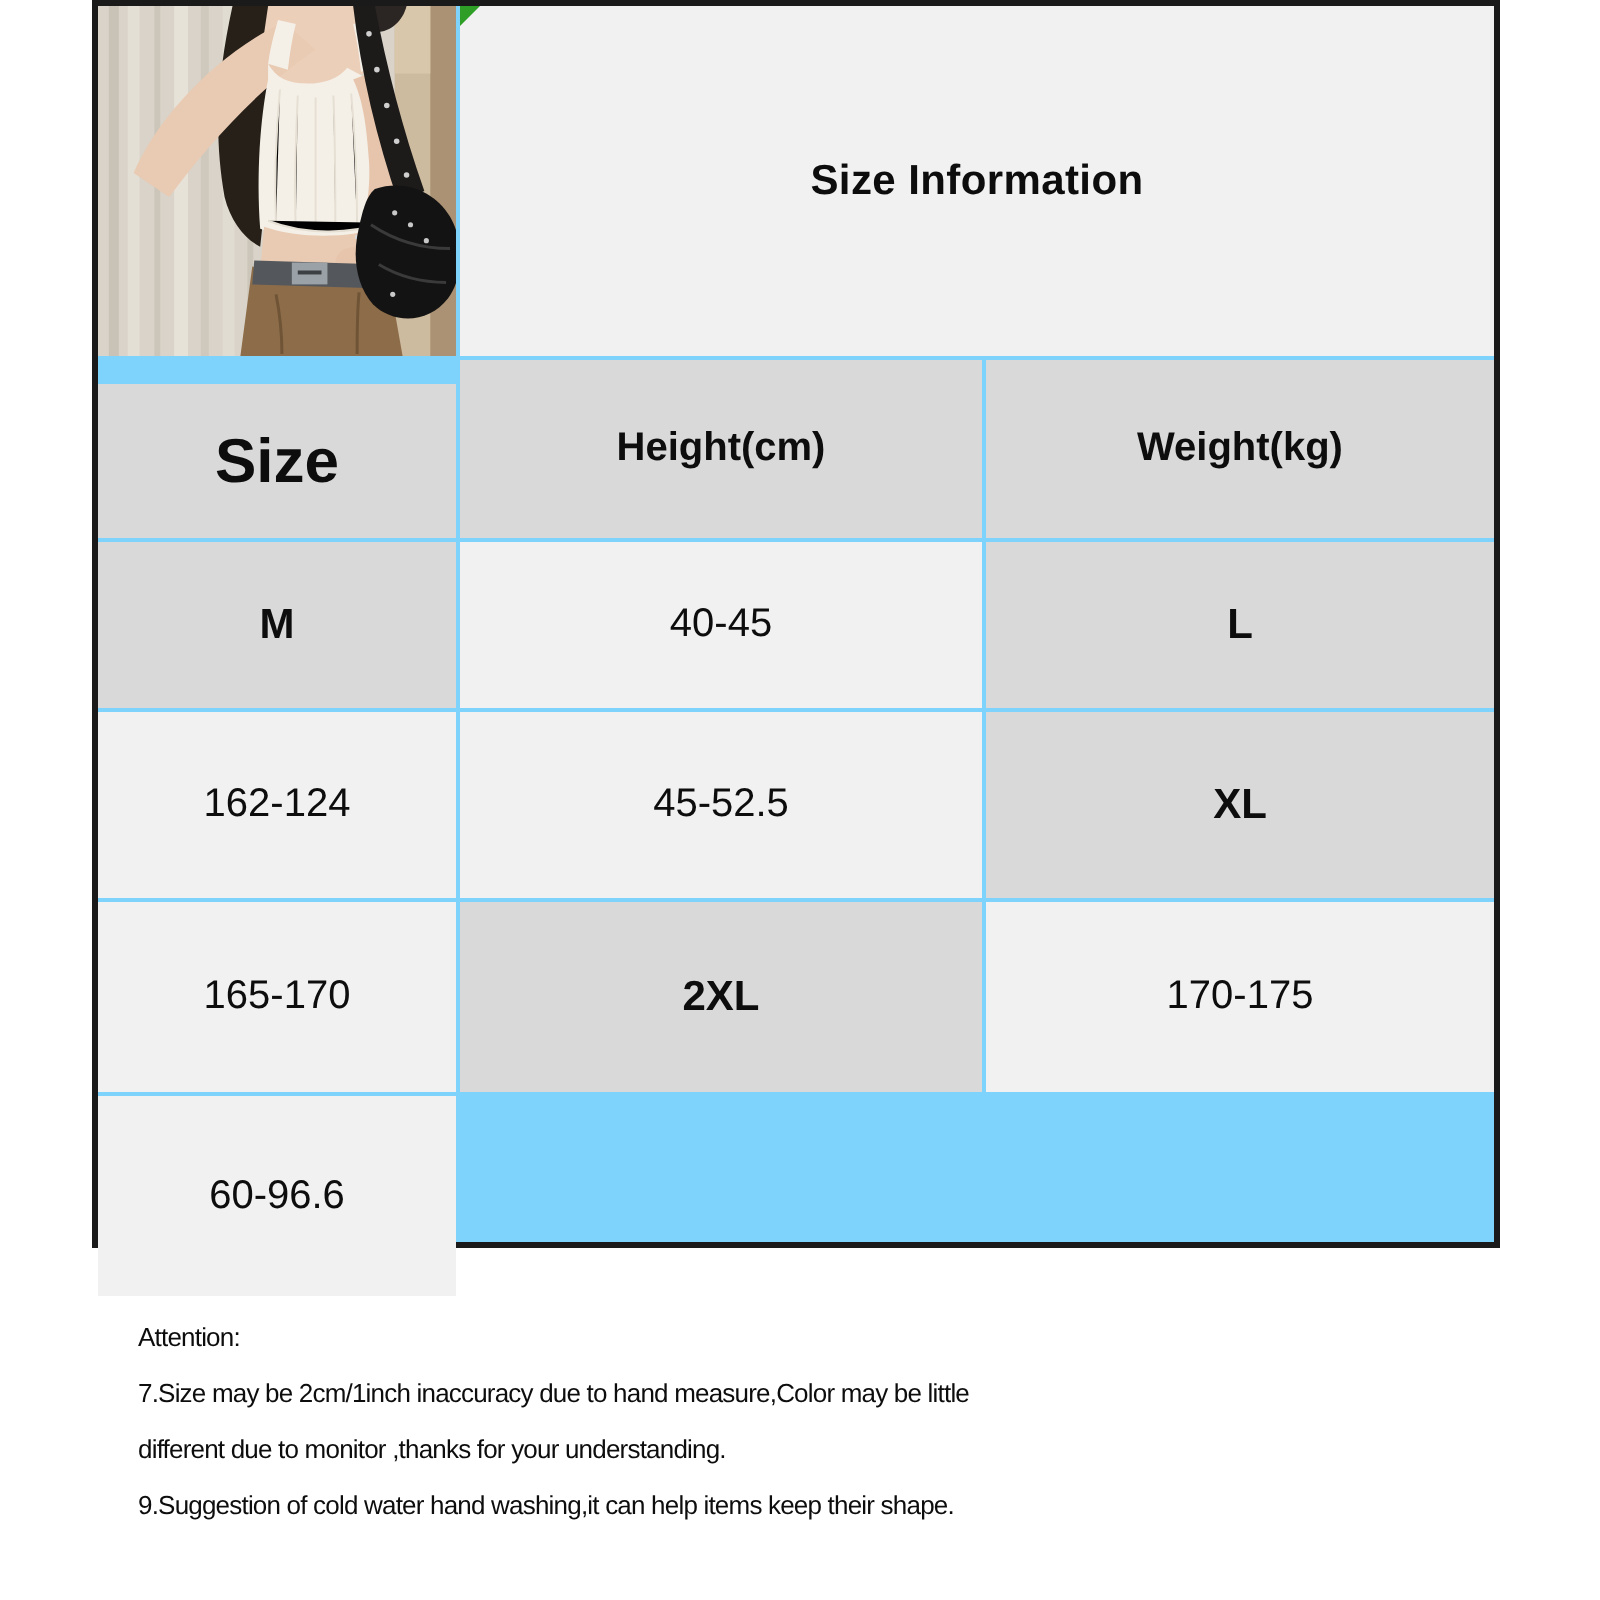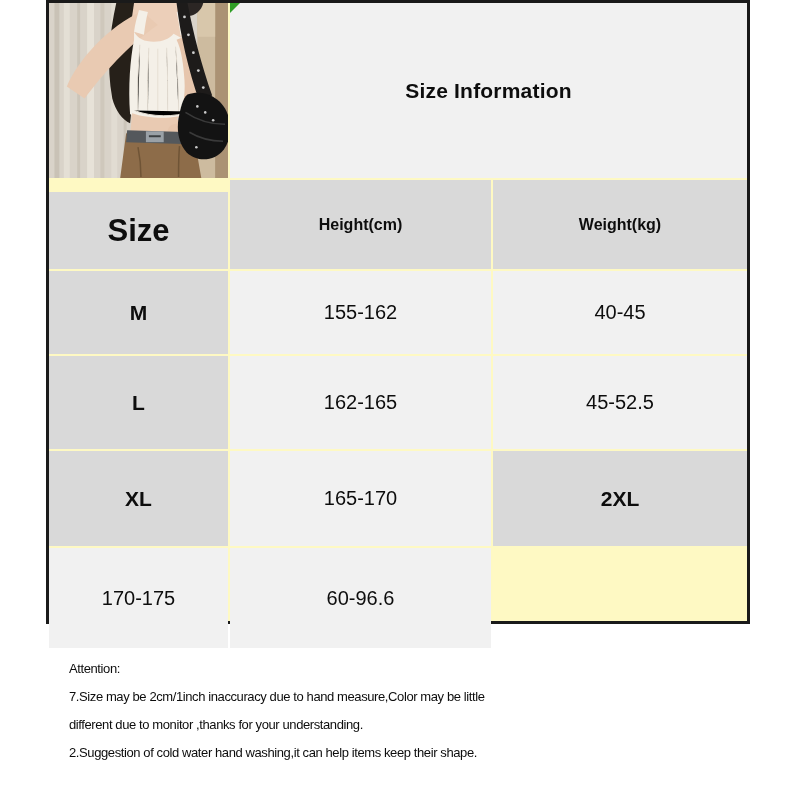--- a/index.html
+++ b/index.html
@@ -3,38 +3,38 @@
 <meta charset="utf-8">
 <style>
   html,body{margin:0;padding:0;}
   body{
     width:800px;height:800px;position:relative;background:#ffffff;
     font-family:"Liberation Sans", sans-serif;color:#0d0d0d;
     -webkit-font-smoothing:antialiased;
   }
   .sheet{
     position:absolute;left:46px;top:0;width:704px;height:624px;
-    box-sizing:border-box;border:3px solid #1a1a1a;background:#fef9c3;
+    box-sizing:border-box;border:3px solid #1a1a1a;background:#7dd3fc;
     display:grid;gap:2px;
     grid-template-columns:179px 261px 1fr;
     grid-template-rows:175px 89px 83px 93px 95px 100px 1fr;
   }
   .cell{display:flex;align-items:center;justify-content:center;overflow:hidden;}
   .gray{background:#d9d9d9;}
   .light{background:#f1f1f1;}
   .photo-cell{background:#d9d3c9;padding:0;}
   .photo-cell svg{display:block;width:100%;height:100%;}
   .info-cell{grid-column:2 / 4;position:relative;background:#f1f1f1;}
   .title{font-size:21px;font-weight:700;letter-spacing:0.2px;}
   .flag{
     position:absolute;left:0;top:0;width:0;height:0;
     border-top:10px solid #2f9e26;border-right:10px solid transparent;
   }
   .size-head{font-size:31px;font-weight:700;margin-top:12px;}
-  .col-head{font-size:16px;font-weight:700;}
+  .col-head{font-size:20px;font-weight:700;}
   .size-label{font-size:21px;font-weight:700;}
   .value{font-size:20px;font-weight:400;}
   .attention{
     grid-column:1 / 4;background:#ffffff;display:block;
     padding:5px 6px 0 20px;font-size:13px;line-height:28px;
     letter-spacing:-0.4px;white-space:nowrap;
   }
 </style>
 </head>
 <body>
@@ -122,34 +122,33 @@
   <div class="cell info-cell">
     <span class="flag"></span>
     <span class="title">Size Information</span>
   </div>
 
   <div class="cell gray size-head">Size</div>
   <div class="cell gray col-head">Height(cm)</div>
   <div class="cell gray col-head">Weight(kg)</div>
 
   <div class="cell gray size-label">M</div>
-  <div class="cell light value">155-162</div>
   <div class="cell light value">40-45</div>
 
   <div class="cell gray size-label">L</div>
-  <div class="cell light value">162-165</div>
+  <div class="cell light value">162-124</div>
   <div class="cell light value">45-52.5</div>
 
   <div class="cell gray size-label">XL</div>
   <div class="cell light value">165-170</div>
 
   <div class="cell gray size-label">2XL</div>
   <div class="cell light value">170-175</div>
   <div class="cell light value">60-96.6</div>
 
   <div class="attention">
     <div>Attention:</div>
     <div>7.Size may be 2cm/1inch inaccuracy due to hand measure,Color may be little</div>
     <div>different due to monitor ,thanks for your understanding.</div>
-    <div>2.Suggestion of cold water hand washing,it can help items keep their shape.</div>
+    <div>9.Suggestion of cold water hand washing,it can help items keep their shape.</div>
   </div>
 
 </div>
 
 </body></html>

